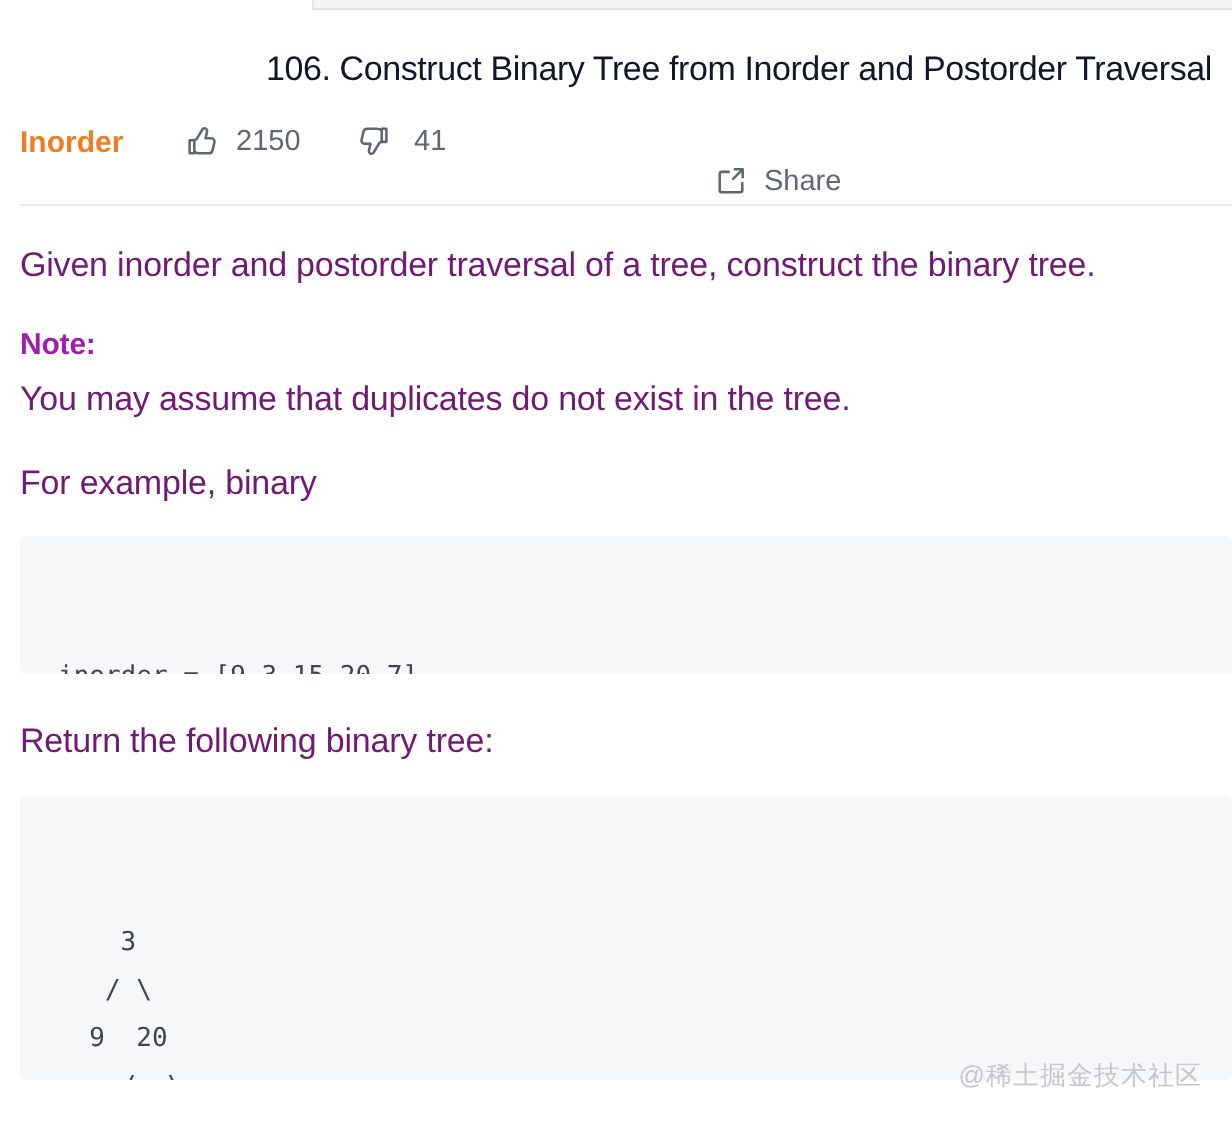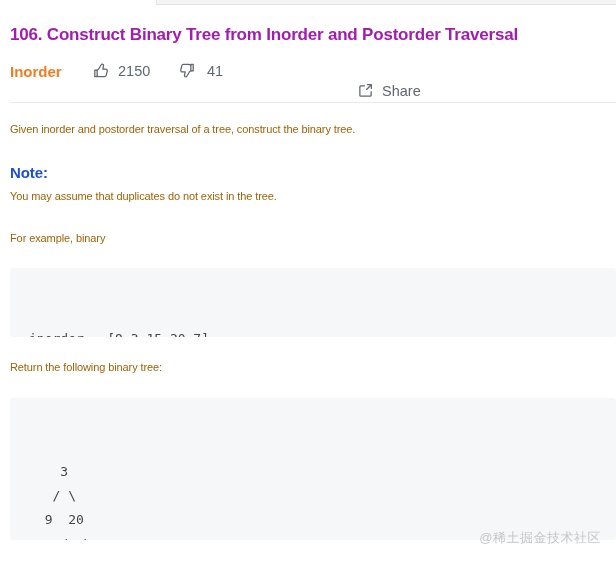--- a/index.html
+++ b/index.html
@@ -8,40 +8,41 @@
     width:616px; height:561px; position:relative; overflow:hidden;
     font-family:"Liberation Sans","DejaVu Sans",sans-serif;
     color:#4f5459;
   }
   .top-strip {
     position:absolute; top:0; left:156px; right:0; height:5px;
     background:#f4f4f5; border-bottom:1px solid #e2e3e5; border-left:1px solid #e7e7e9;
   }
   .page-title {
     position:absolute; left:10px; top:25px; right:10px;
-    font-size:17px; font-weight:700; color:#a21caf; letter-spacing:-0.2px;
+    font-size:17px; font-weight:400; color:#0f172a; letter-spacing:-0.2px;
     white-space:nowrap;
+    text-align:right;
   }
   .stats-row { position:absolute; left:10px; top:62px; height:22px; width:596px; }
   .difficulty {
     position:absolute; left:0; top:1px;
     color:var(--medium-orange,#ef7d22); font-weight:700; font-size:15px;
   }
   .stat { position:absolute; top:0; display:flex; align-items:center; gap:8px;
     color:var(--icon-gray,#5f6772); font-size:14.5px; cursor:pointer; }
   .stat-likes    { left:83px; }
   .stat-dislikes { left:168px;gap:12px; }
   .stat-add      { left:234px; }
   .stat-share    { left:347px;margin-top:20px; }
   .icon svg { display:block; }
   .divider { position:absolute; left:10px; right:0; top:102px; border-top:1px solid #e8eaec; }
 
-  .para { position:absolute; left:10px; right:12px; font-size:11px; color:#a16207; letter-spacing:-0.1px; }
+  .para { position:absolute; left:10px; right:12px; font-size:17px; color:#701a75; letter-spacing:-0.1px; }
   .p-intro   { top:123px; }
-  .p-note-label { top:164px; font-weight:700; color:#1d4ed8; font-size:15px; }
+  .p-note-label { top:164px; font-weight:700; color:#a21caf; font-size:15px; }
   .p-note-text  { top:190px; }
   .p-example    { top:232px; }
   .p-return     { top:361px; }
 
   .code-block {
     position:absolute; left:10px; right:0; background:#f6f7f8; border-radius:3px;
     font-family:"DejaVu Sans Mono","Liberation Mono",monospace;
     font-size:13px; line-height:24px; color:#3e464e;
     padding-left:19px; white-space:pre; overflow:hidden;
   }

